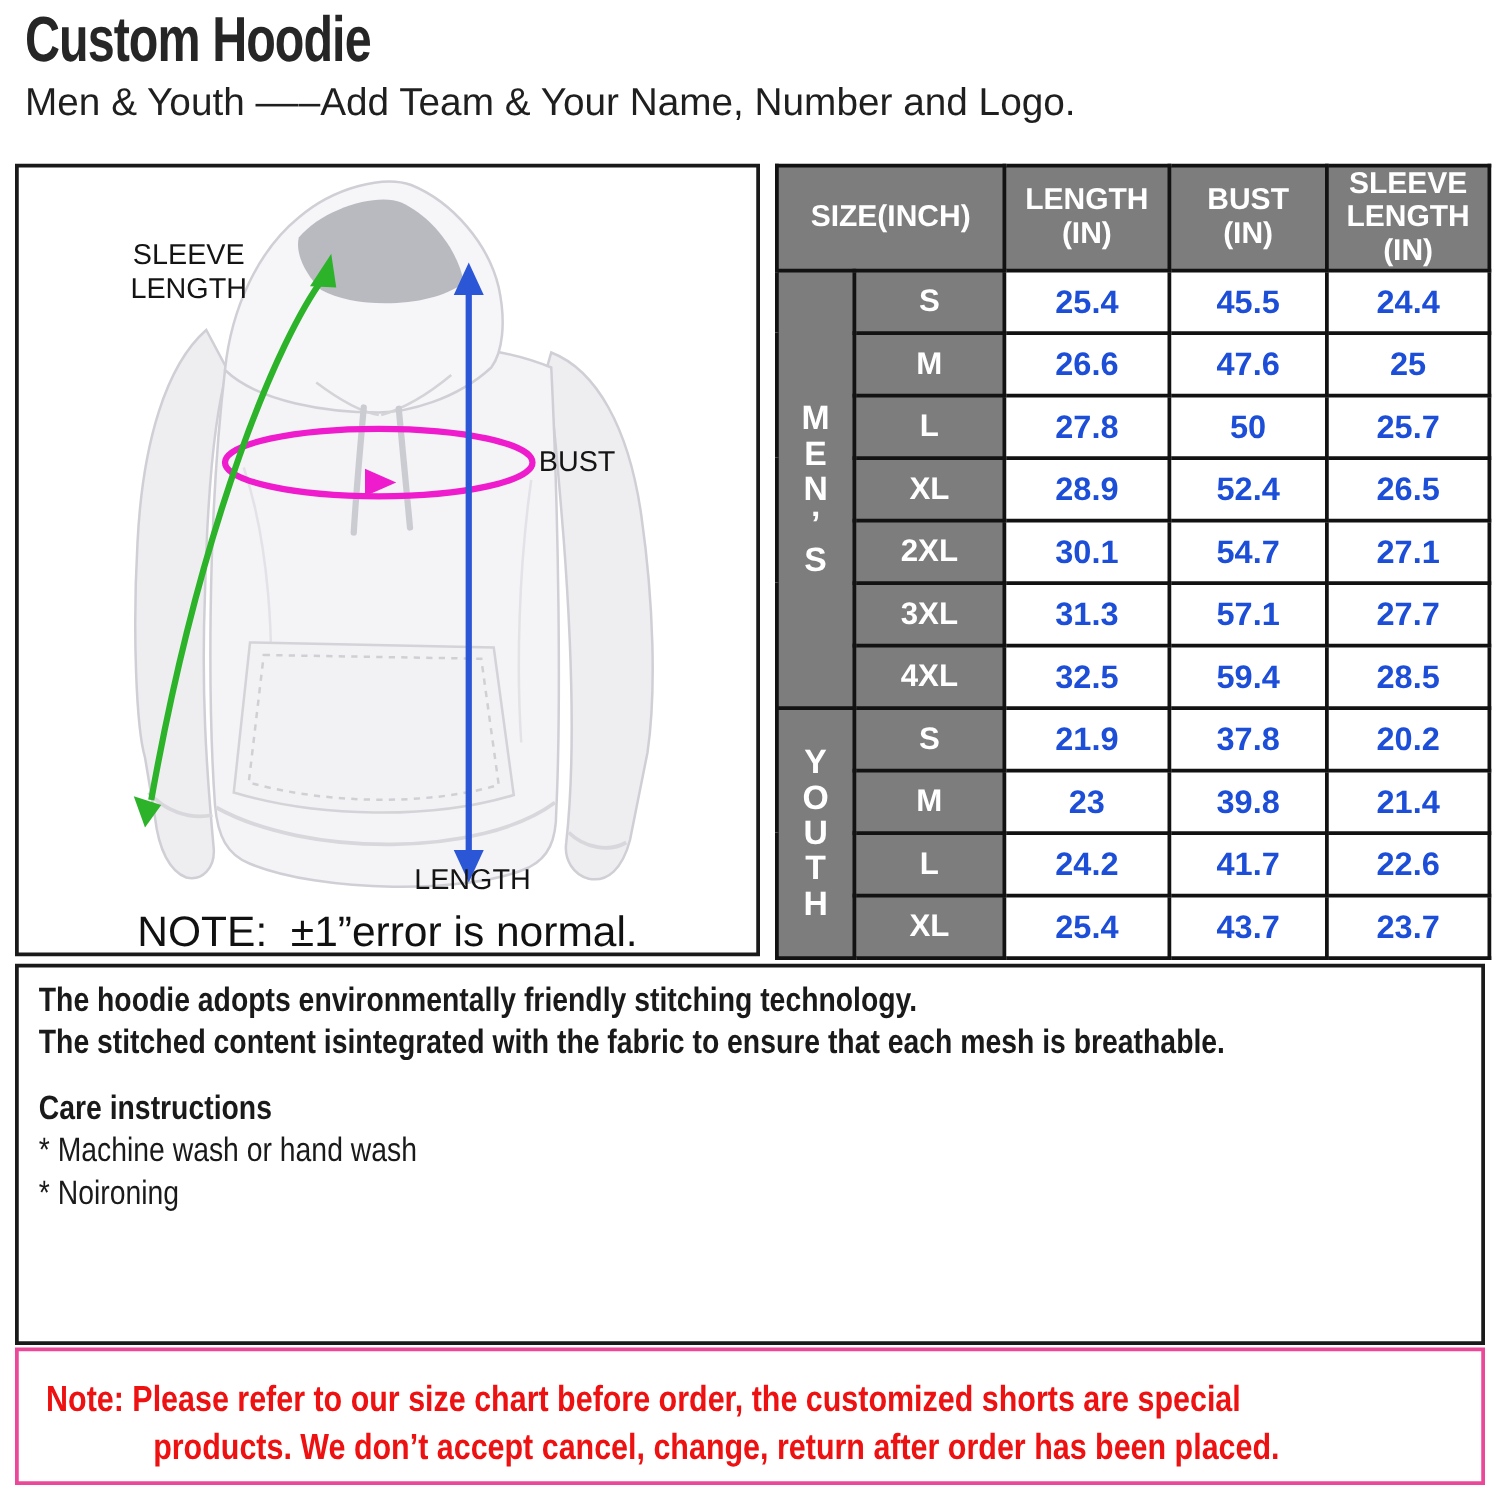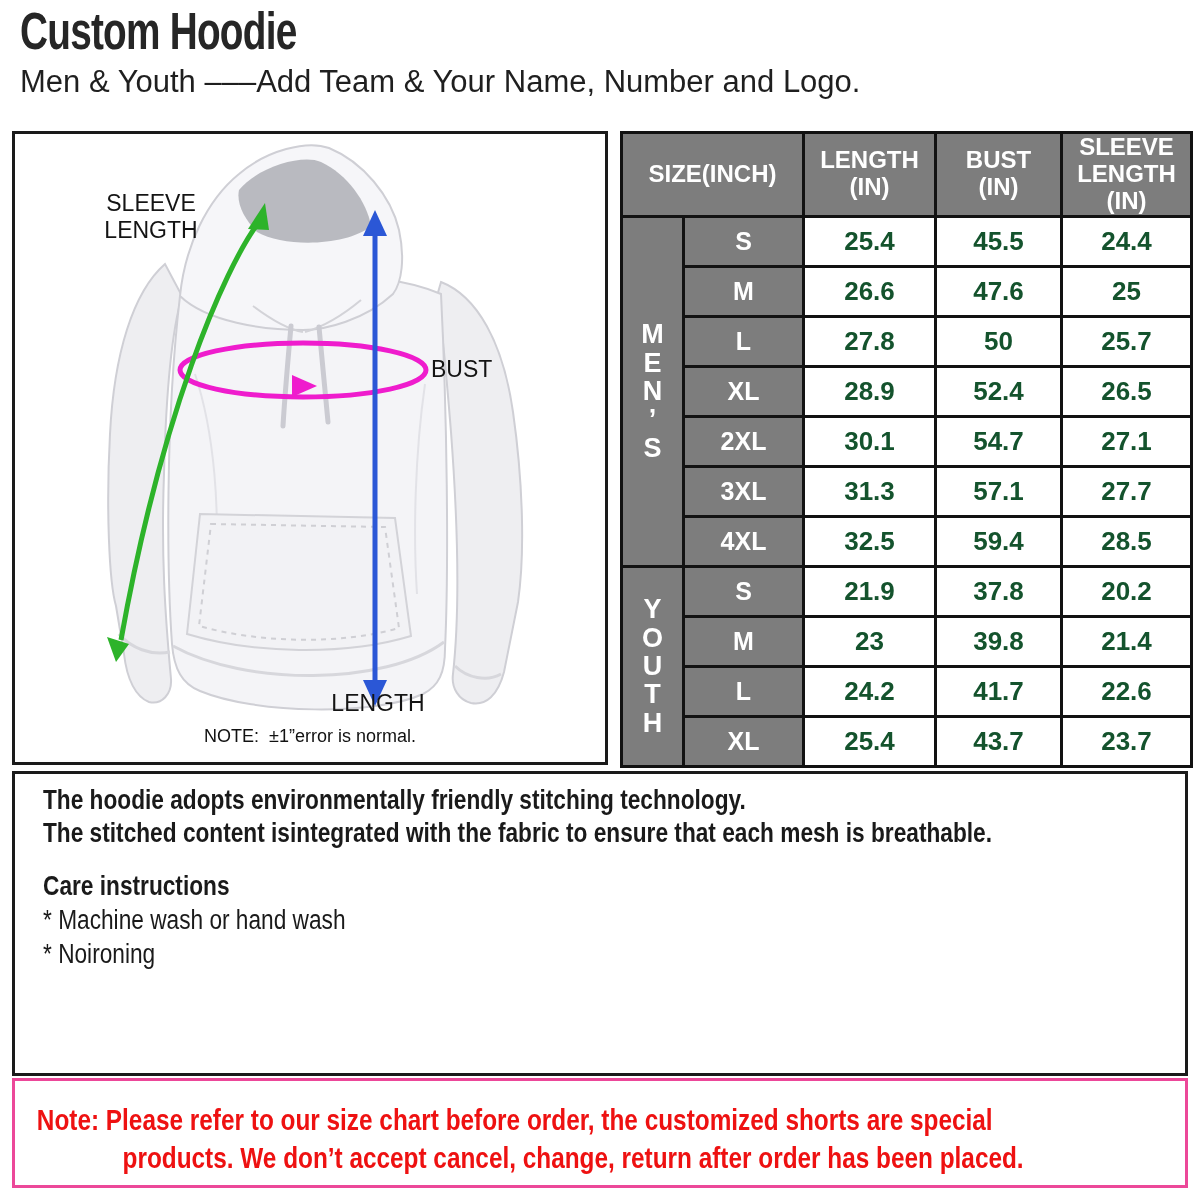--- a/index.html
+++ b/index.html
@@ -27,45 +27,45 @@
   }
   .diagram-panel svg { position:absolute; left:0; top:0; }
   .diagram-label {
     position:absolute; font-size:23px; color:#141414;
     white-space:pre-line; line-height:1.18;
   }
   .lbl-sleeve { left:78px; top:56px; width:116px; text-align:center; }
   .lbl-bust   { left:416px; top:222px; }
   .lbl-length { left:300px; top:556px; width:126px; text-align:center; }
   .lbl-note   { left:0; right:0; top:592px; text-align:center;
-                font-size:18px; white-space:pre; color:#111; }
+                font-size:34px; white-space:pre; color:#111; }
   
   .table-wrap { position:absolute; left:620px; top:131px; }
   table.size-table { border-collapse:collapse; table-layout:fixed; width:570px; }
   .size-table th, .size-table td { border:3px solid #121212; padding:0; }
   .size-table thead th {
     background:#7d7d7d; color:#ffffff; font-weight:bold;
     font-size:24px; line-height:1.12; white-space:pre-line;
     height:74px; text-align:center; vertical-align:middle;
   }
   .size-table tbody td { height:47px; text-align:center; vertical-align:middle; }
   .group-cell {
     background:#7d7d7d; color:#ffffff; font-weight:bold;
     font-size:27px; line-height:1.05; white-space:pre-line;
   }
   .size-cell {
     background:#7d7d7d; color:#ffffff; font-weight:bold; font-size:25px;
   }
-  .value-cell { background:#ffffff; color:#14532d; font-size:26px; font-weight:600; }
+  .value-cell { background:#ffffff; color:#1d4ed8; font-size:26px; font-weight:600; }
   
   .info-box {
     position:absolute; left:12px; top:771px;
     width:1176px; height:305px; box-sizing:border-box;
     border:3px solid #1a1a1a; background:#fff;
-    padding:10px 0 0 28px;
+    padding:10px 0 0 16px;
   }
   .cond { transform:scaleX(0.84); transform-origin:0 0; white-space:nowrap; }
   .bold-line  { font-size:27px; font-weight:bold; line-height:33px; }
   .bullet-line{ font-size:27px; line-height:31px; }
   .care-title { font-size:27px; font-weight:bold; line-height:33px; margin-top:20px; }
   .care-grid  { display:flex;align-items:flex-end; }
   .care-col   { width:420px; }
   .care-line  { font-size:27px; line-height:34px; }
   
   .footer-box {

